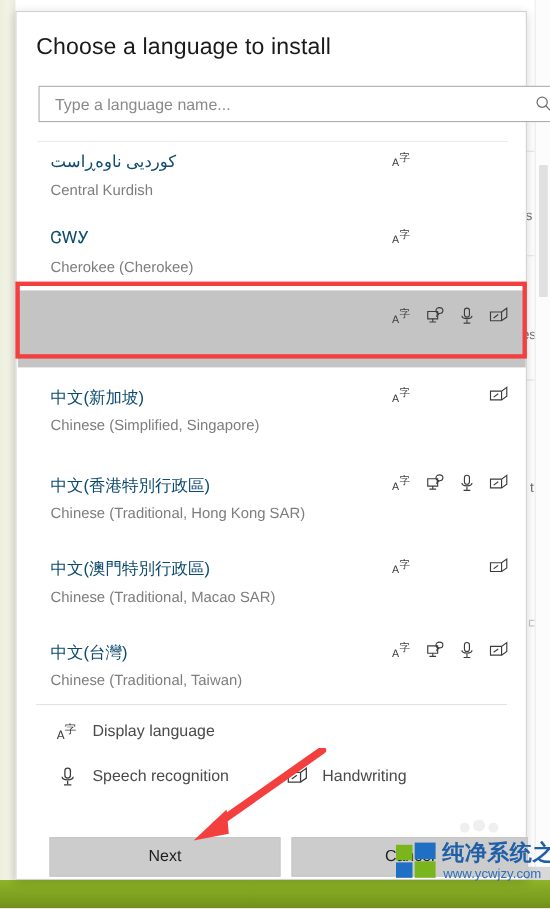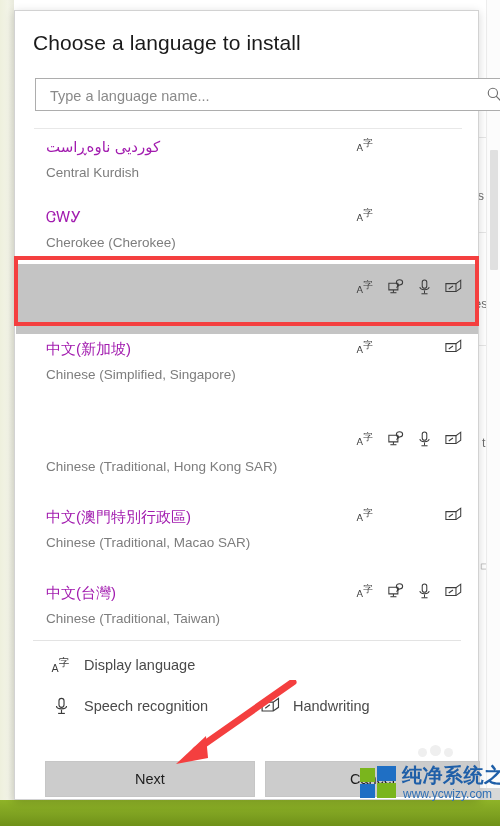--- a/index.html
+++ b/index.html
@@ -141,21 +141,21 @@
     position: absolute;
     left: 0;
     width: 462px;
     box-sizing: border-box;
   }
   .lang-row.selected { background: #c4c4c4; }
   .lang-native {
     position: absolute;
     left: 30px;
     font-size: 15px;
-    color: #a21caf;
+    color: #0c4a6e;
     white-space: nowrap;
     font-family: "Liberation Sans", "DejaVu Sans", sans-serif;
   }
   .lang-english {
     position: absolute;
     left: 30px;
     font-size: 13.5px;
     color: #7d7d7d;
     white-space: nowrap;
   }
@@ -375,40 +375,41 @@
             </span>
             <span class="cap-slot s3">
               <svg width="19" height="19" viewBox="0 0 20 20" fill="none" stroke="#3c3c3c" stroke-width="1.1">
                 <path d="M2 14.3 L2 5.9 L12.6 5.9 L17.6 2.3 L17.6 10.8 L12.6 14.3 Z"></path>
                 <path d="M12.6 5.9 L12.6 14.3"></path>
                 <path d="M5 11.6 L9.4 8.4"></path>
               </svg>
             </span>
           </div>
         </div>
-        <div class="lang-row" style="top: 196px; height: 70px; padding-left: 30px;">
+        <div class="lang-row" style="top: 208px; height: 70px; padding-left: 30px;">
           <div class="lang-native" style="top: 16px;">中文(新加坡)</div>
           <div class="lang-english" style="top: 43px;">Chinese (Simplified, Singapore)</div>
           <div class="cap-icons" style="top: 14px;">
             <span class="cap-slot s0">
               <svg width="19" height="19" viewBox="0 0 20 20">
                 <text x="0.5" y="16" font-family="DejaVu Sans, sans-serif" font-size="10" fill="#3c3c3c">A</text>
                 <text x="7.5" y="10.5" font-family="DejaVu Sans, sans-serif" font-size="10" fill="#3c3c3c">字</text>
               </svg>
             </span>
             <span class="cap-slot s3">
               <svg width="19" height="19" viewBox="0 0 20 20" fill="none" stroke="#3c3c3c" stroke-width="1.1">
                 <path d="M2 14.3 L2 5.9 L12.6 5.9 L17.6 2.3 L17.6 10.8 L12.6 14.3 Z"></path>
                 <path d="M12.6 5.9 L12.6 14.3"></path>
                 <path d="M5 11.6 L9.4 8.4"></path>
               </svg>
             </span>
           </div>
         </div>
         <div class="lang-row" style="top: 288px; height: 70px;">
+          <div class="lang-native" style="top: 16px;">中文(香港特別行政區)</div>
           <div class="lang-english" style="top: 43px;">Chinese (Traditional, Hong Kong SAR)</div>
           <div class="cap-icons" style="top: 14px;">
             <span class="cap-slot s0">
               <svg width="19" height="19" viewBox="0 0 20 20">
                 <text x="0.5" y="16" font-family="DejaVu Sans, sans-serif" font-size="10" fill="#3c3c3c">A</text>
                 <text x="7.5" y="10.5" font-family="DejaVu Sans, sans-serif" font-size="10" fill="#3c3c3c">字</text>
               </svg>
             </span>
             <span class="cap-slot s1">
               <svg width="19" height="19" viewBox="0 0 20 20" fill="none" stroke="#3c3c3c" stroke-width="1.1">

